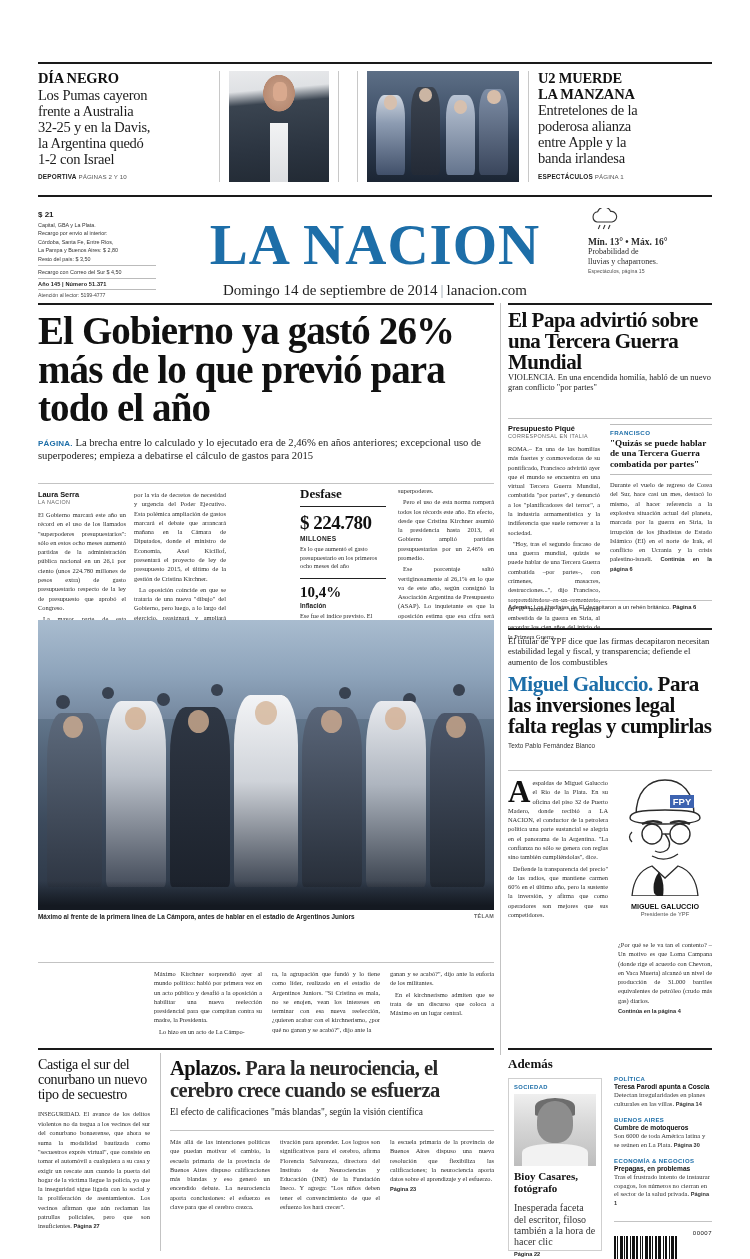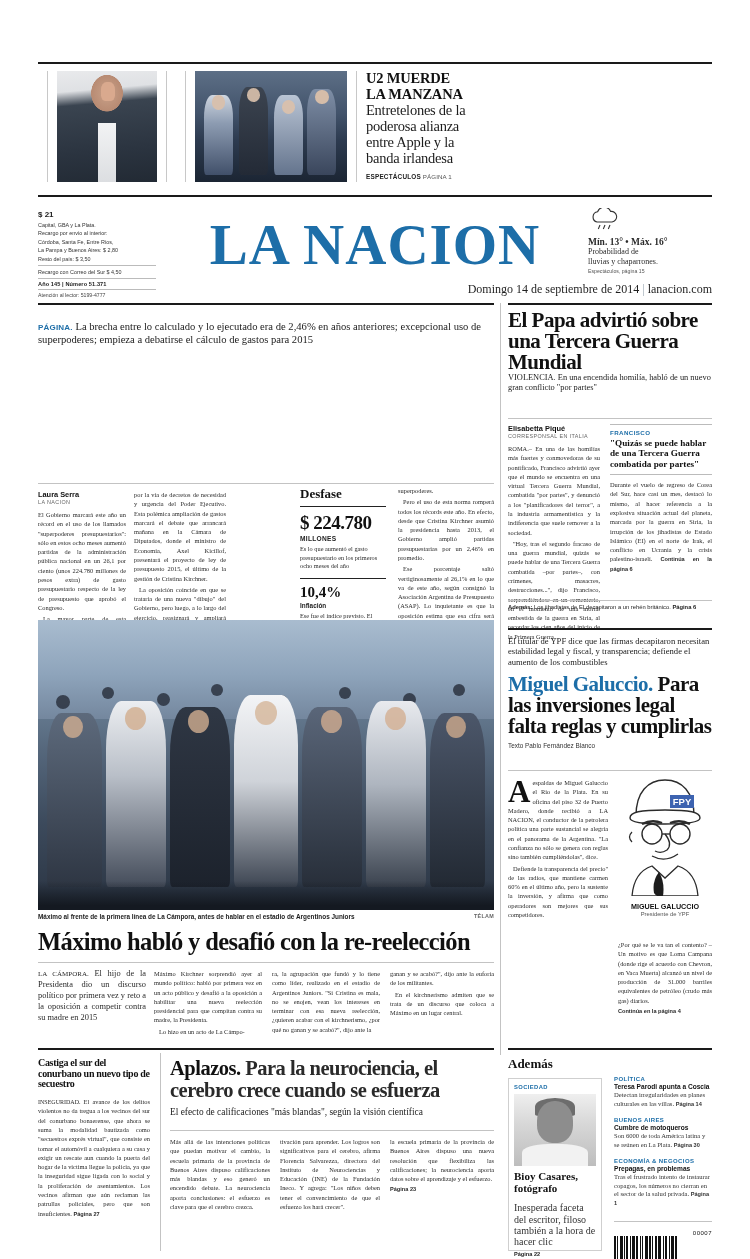--- a/index.html
+++ b/index.html
@@ -90,23 +90,23 @@
     text-align: center;
     font-family: "Liberation Serif", serif;
     font-weight: bold;
     font-size: 57px;
     line-height: 1;
     color: #1d6ea8;
     letter-spacing: 1px;
   }
   .mast-date {
     position: absolute; left: 0; right: 0; top: 82px;
-    text-align: right;
-    font-family: "Liberation Serif", serif;
-    font-size: 12px; color: #1f1f1f;
+    text-align: center;
+    font-family: "Liberation Serif", serif;
+    font-size: 15px; color: #1f1f1f;
   }
   .mast-date .bar { color: #9aa7b3; padding: 0 3px; }
 
   .weather {
     position: absolute; right: 0; top: 8px; width: 124px; text-align: left;
     font-family: "Liberation Serif", serif; color: #2b2b2b;
   }
   .weather .temps { font-size: 9.5px; font-weight: bold; margin-top: 1px; }
   .weather .desc { font-size: 8px; line-height: 1.2; }
   .weather .ref { font-family: "Liberation Sans", sans-serif; font-size: 5.2px; color: #555; margin-top: 2px; }
@@ -217,22 +217,22 @@
   .photocap .credit { float:right; font-size:5.4px; font-weight:bold; color:#666; letter-spacing:0.3px; }
 
   .maxhead {
     position:absolute; left:38px; top:930px; width:456px;
     font-family:"Liberation Serif",serif; font-weight:bold;
     font-size:24.5px; line-height:1.0; color:#111; letter-spacing:-0.6px;
   }
 
   
   .castiga h4 {
-    font-family:"Liberation Serif",serif; font-weight:bold;
-    font-size:10px; line-height:1.06; color:#111; letter-spacing:-0.3px;
+    font-family:"Liberation Serif",serif; font-weight:normal;
+    font-size:14px; line-height:1.06; color:#111; letter-spacing:-0.3px;
   }
   .aplazos h4 {
     font-family:"Liberation Serif",serif;
     font-size:20.5px; line-height:1.05; color:#2a2a2a; letter-spacing:-0.5px;
   }
   .aplazos h4 b { color:#111; font-weight:bold;text-align:center; }
   .aplazos .sub {
     margin-top:6px; font-family:"Liberation Serif",serif;
     font-size:9.4px; color:#1b1b1b;
   }
@@ -290,20 +290,32 @@
   .bc-top { font-size:6px; letter-spacing:0.5px; color:#111; text-align:right; }
 </style>
 </head>
 <body>
 
 <div class="page">
 
   <div class="promo">
     <div class="promo-inner">
 
+      <div class="promo-col txt" style="width:172px">
+        <div class="promo-kicker">DÍA NEGRO</div>
+        <div class="promo-dek" style="white-space:pre-line">Los Pumas cayeron
+frente a Australia
+32-25 y en la Davis,
+la Argentina quedó
+1-2 con Israel</div>
+        <div class="promo-ref">
+          <b>DEPORTIVA</b>
+          <span>PÁGINAS 2 Y 10</span>
+        </div>
+      </div>
 
       <div class="vrule"></div>
 
       <div class="promo-col promo-photo ph-man" style="width:100px">
         <div class="hand"></div>
       </div>
 
       <div class="vrule"></div>
 
 
@@ -375,20 +387,21 @@
 lluvias y chaparrones.</div>
       <div class="ref">Espectáculos, página 15</div>
     </div>
   </div>
 
   <div class="rule-strong" style="left:38px;top:303px;width:456px;height:1.5px"></div>
   <div class="rule-strong" style="left:508px;top:303px;width:204px;height:1.5px"></div>
   <div class="rule-thin" style="left:500px;top:303px;width:1px;height:752px"></div>
 
   <div class="lead">
+    <h1>El Gobierno ya gastó 26% más de lo que previó para todo el año</h1>
     <div class="dek">
       <span class="kick">PÁGINA.</span>
       <span>La brecha entre lo calculado y lo ejecutado era de 2,46% en años anteriores; excepcional uso de superpoderes; empieza a debatirse el cálculo de gastos para 2015</span>
     </div>
   </div>
 
   <div class="rule-thin" style="left:38px;top:483px;width:456px;height:1px"></div>
 
   <div style="position:absolute;left:38px;top:490px;width:88px">
     <div class="byline">
@@ -430,21 +443,21 @@
     <div class="dek2">
       <span class="kick">VIOLENCIA.</span>
       <span>En una encendida homilía, habló de un nuevo gran conflicto "por partes"</span>
     </div>
   </div>
 
   <div class="rule-thin" style="left:508px;top:418px;width:204px;height:1px"></div>
 
   <div style="position:absolute;left:508px;top:424px;width:92px">
     <div class="byline">
-      <div class="nm">Elisabetta Piqué</div>
+      <div class="nm">Presupuesto Piqué</div>
       <div class="org">CORRESPONSAL EN ITALIA</div>
     </div>
     <div class="bodytext" style="margin-top:5px">
       <p>ROMA.– En una de las homilías más fuertes y conmovedoras de su pontificado, Francisco advirtió ayer que el mundo se encuentra en una virtual Tercera Guerra Mundial, combatida "por partes", y denunció a los "planificadores del terror", a la industria armamentística y la indiferencia que suele remover a la sociedad.</p>
       <p>"Hoy, tras el segundo fracaso de una guerra mundial, quizás se puede hablar de una Tercera Guerra combatida –por partes–, con crímenes, masacres, destrucciones...", dijo Francisco, sorprendiéndose en un cementerio, en el momento de una mortal embestida de la guerra en Siria, al recordar los cien años del inicio de la Primera Guerra.</p>
     </div>
   </div>
 
   <div style="position:absolute;left:610px;top:424px;width:102px">
     <div class="quote-box">
@@ -542,32 +555,23 @@
 
     <div style="position:absolute;left:0;bottom:0;width:100%;height:10%;
                 background:linear-gradient(180deg,rgba(20,25,33,0) 0%,#141921 85%);"></div>
   </div>
 
   <div class="photocap">
     <span class="credit">TÉLAM</span>
     <span>Máximo al frente de la primera línea de La Cámpora, antes de hablar en el estadio de Argentinos Juniors</span>
   </div>
 
-  <div class="maxhead">Máximo habló y desafió con la re-reelección</div>
 
   <div class="rule-thin" style="left:38px;top:962px;width:456px;height:1px"></div>
 
-  <div style="position:absolute;left:38px;top:969px;width:108px">
-    <div class="bodytext" style="font-size:8.4px;line-height:1.3">
-      <p>
-        <span class="kick" style="font-size:7px">LA CÁMPORA.</span>
-        <span>El hijo de la Presidenta dio un discurso político por primera vez y reto a la oposición a competir contra su madre en 2015</span>
-      </p>
-    </div>
-  </div>
 
   <div class="bodytext" style="position:absolute;left:154px;top:969px;width:108px">
     <p>Máximo Kirchner sorprendió ayer al mundo político: habló por primera vez en un acto público y desafió a la oposición a habilitar una nueva reelección presidencial para que compitan contra su madre, la Presidenta.</p>
     <p>Lo hizo en un acto de La Cámpo-</p>
   </div>
   <div class="bodytext" style="position:absolute;left:272px;top:969px;width:108px">
     <p>ra, la agrupación que fundó y lo tiene como líder, realizado en el estadio de Argentinos Juniors. "Si Cristina es mala, no se enojen, vean los intereses en terminar con esa nueva reelección, ¿quieren acabar con el kirchnerismo, ¿por qué no ganan y se acabó?", dijo ante la</p>
   </div>
   <div class="bodytext" style="position:absolute;left:390px;top:969px;width:104px">
     <p>ganan y se acabó?", dijo ante la euforia de los militantes.</p>

